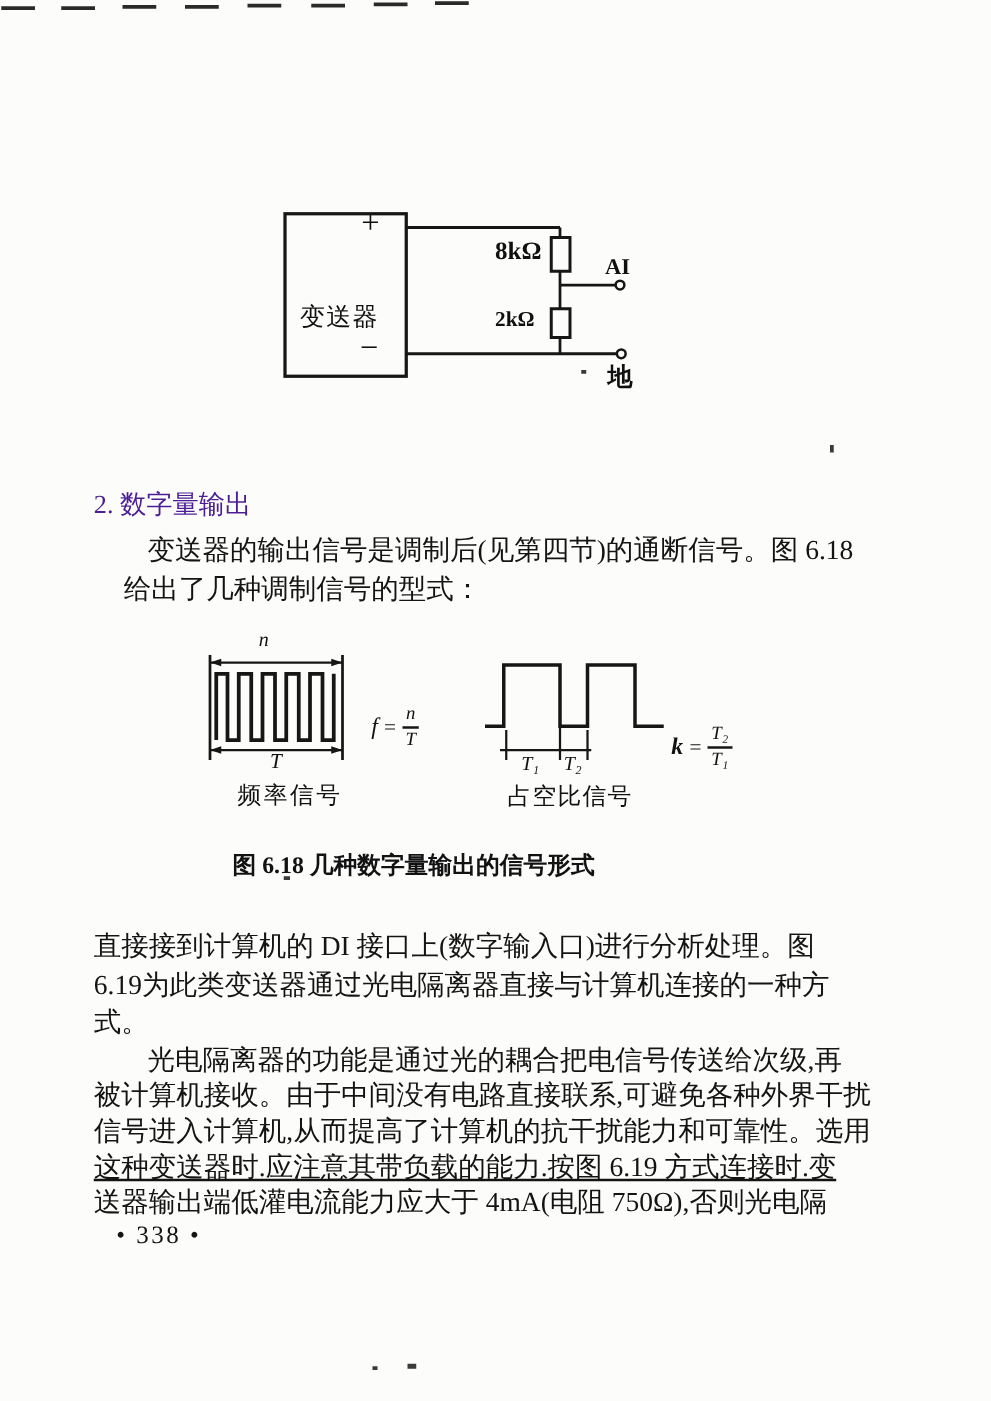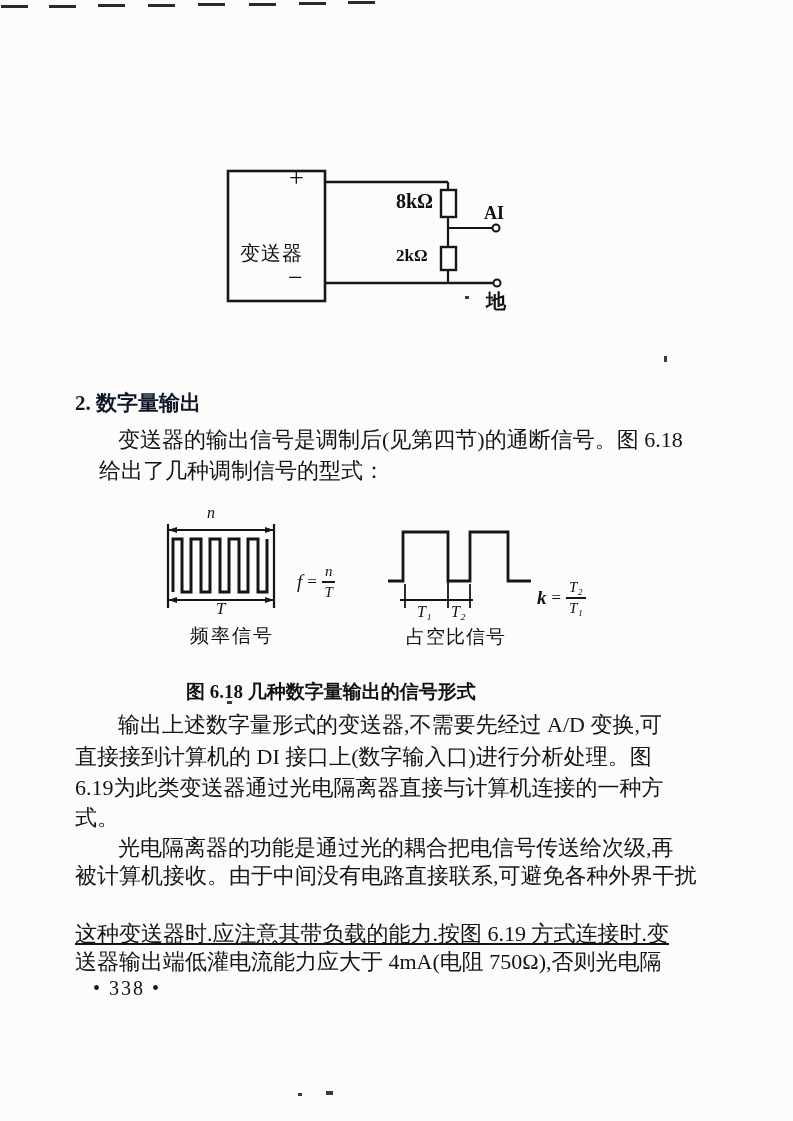--- a/index.html
+++ b/index.html
@@ -10,21 +10,21 @@
     overflow:hidden;
     font-family:"Liberation Serif", serif;
     color:#161616;
   }
   
   .dash{position:absolute;top:3px;height:3px;background:#2a2a2a;width:27px;}
   
   .line{position:absolute;white-space:nowrap;font-size:22px;line-height:24px;color:#141414;}
   .caption{position:absolute;white-space:nowrap;font-size:19px;color:#121212;}
   .caption.bold{font-weight:700;}
-  .heading{position:absolute;white-space:nowrap;font-size:21px;font-weight:700;color:#0f172a;}
+  .heading{position:absolute;white-space:nowrap;font-size:21px;font-weight:400;color:#4c1d95;}
   
   .circ-label{position:absolute;white-space:nowrap;color:#101010;}
   .sign{position:absolute;font-size:26px;font-weight:400;color:#101010;line-height:20px;}
   
   .wf-label{position:absolute;white-space:nowrap;font-size:19px;color:#121212;}
   .dim-label{position:absolute;white-space:nowrap;font-style:italic;font-size:16px;color:#121212;}
   
   .formula{position:absolute;display:flex;align-items:center;gap:5px;color:#121212;}
   .formula .fvar{font-style:italic;font-size:19px;}
   .formula .feq{font-size:17px;}
@@ -130,27 +130,27 @@
     <span class="feq">=</span>
     <span class="frac">
       <span class="num">T₂</span>
       <span class="den">T₁</span>
     </span>
   </div>
 
   <div class="caption bold" style="left:186px;top:679px;">图 6.18  几种数字量输出的信号形式</div>
   <span class="speck" style="left:227px;top:701px;width:5px;height:3px;"></span>
 
-  <div class="line" style="left:118px;top:713px;">输出上述数字量形式的变送器,不需要先经过 A/D 变换,可</div>
   <div class="line" style="left:75px;top:745px;">直接接到计算机的 DI 接口上(数字输入口)进行分析处理。图</div>
   <div class="line" style="left:75px;top:776px;">6.19为此类变送器通过光电隔离器直接与计算机连接的一种方</div>
   <div class="line" style="left:75px;top:806px;">式。</div>
 
   <div class="line" style="left:118px;top:836px;">光电隔离器的功能是通过光的耦合把电信号传送给次级,再</div>
   <div class="line" style="left:75px;top:864px;">被计算机接收。由于中间没有电路直接联系,可避免各种外界干扰</div>
+  <div class="line" style="left:75px;top:893px;">信号进入计算机,从而提高了计算机的抗干扰能力和可靠性。选用</div>
   <div class="line" style="left:75px;top:922px;text-decoration:underline;">这种变送器时.应注意其带负载的能力.按图 6.19 方式连接时.变</div>
   <div class="line" style="left:75px;top:950px;">送器输出端低灌电流能力应大于 4mA(电阻 750Ω),否则光电隔</div>
 
   <div class="pagenum" style="left:93px;top:977px;">• 338 •</div>
 
   <span class="speck" style="left:298px;top:1093px;width:4px;height:3px;"></span>
   <span class="speck" style="left:326px;top:1091px;width:7px;height:4px;"></span>
 
 </div>
 

